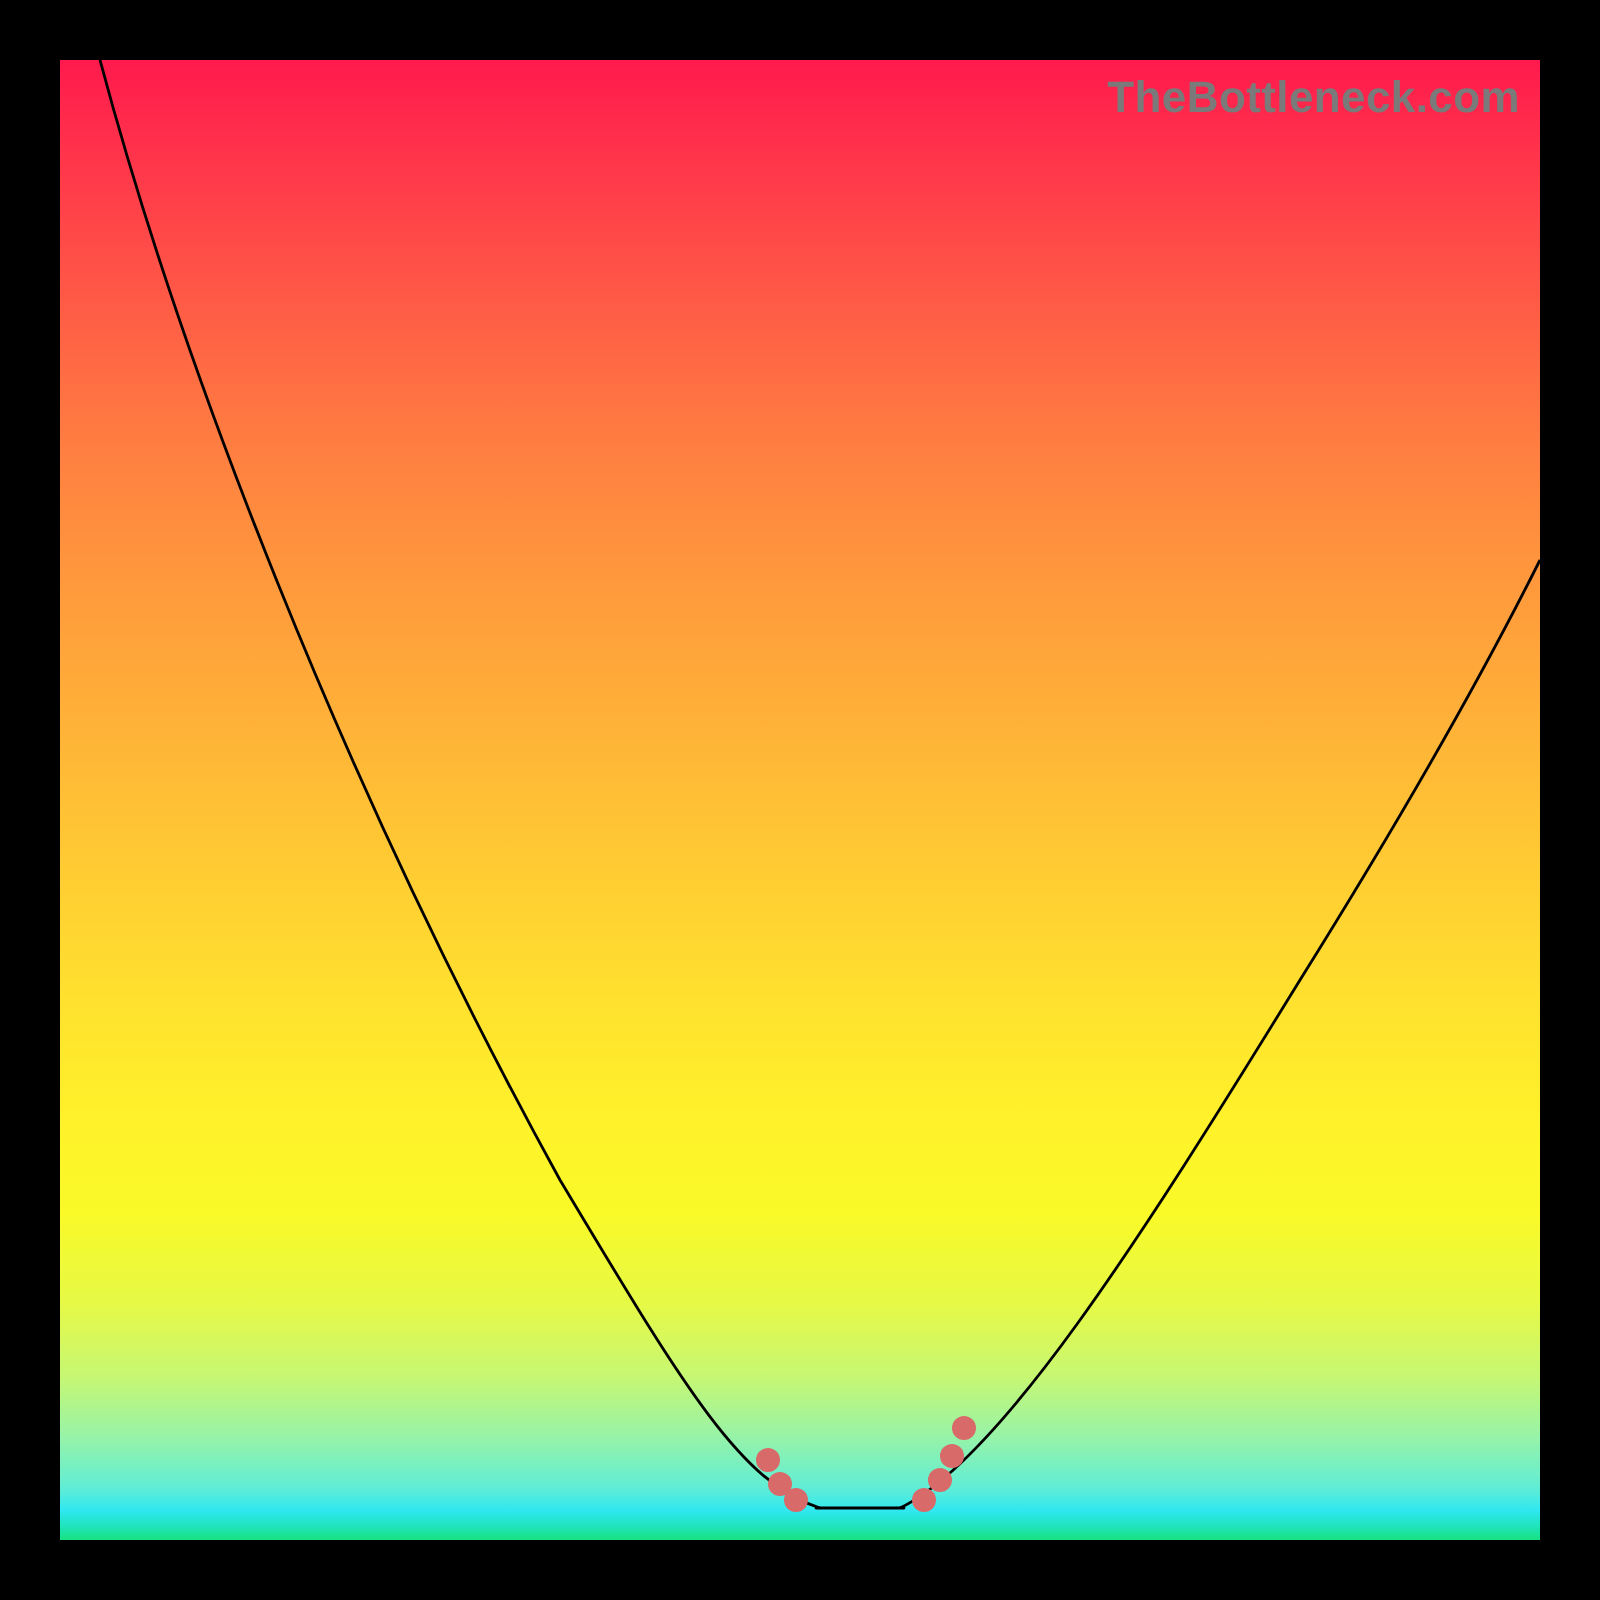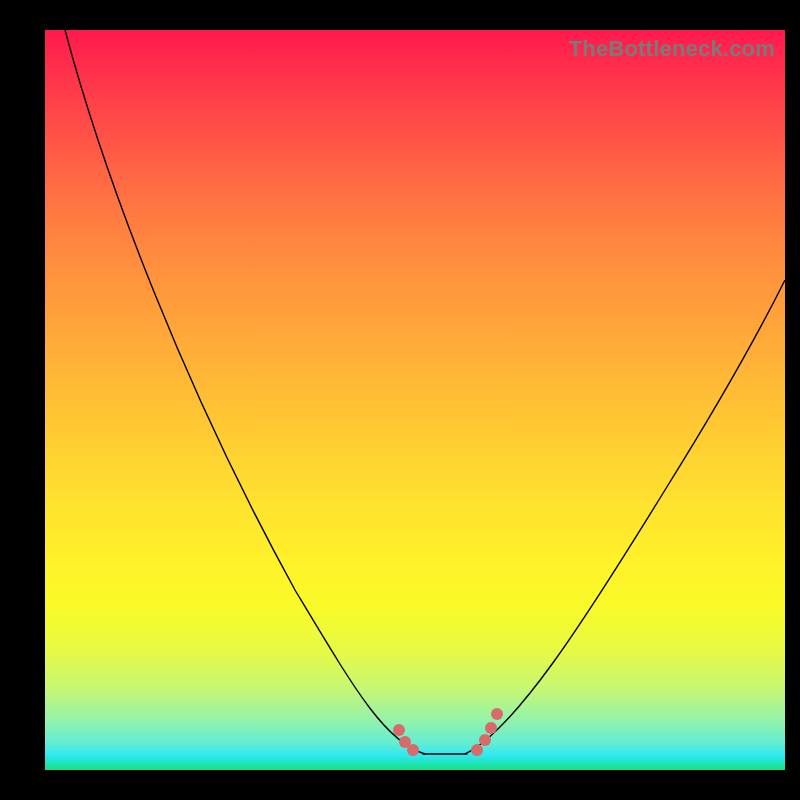--- a/index.html
+++ b/index.html
@@ -29,21 +29,20 @@
       #fff22a 72%,
       #f9fa28 78%,
       #e6f946 84%,
       #c6f773 89%,
       #97f3a7 93%,
       #60edd6 96.5%,
       #30e7f0 98%,
       #20e4c0 99%,
       #18e280 100%
     );
-    margin-left: 15px;
   }
   .watermark {
     position: absolute;
     top: 6px;
     right: 10px;
     font-family: Arial, Helvetica, sans-serif;
     font-weight: bold;
     font-size: 22px;
     color: #7a7a7a;
     letter-spacing: 0.2px;

